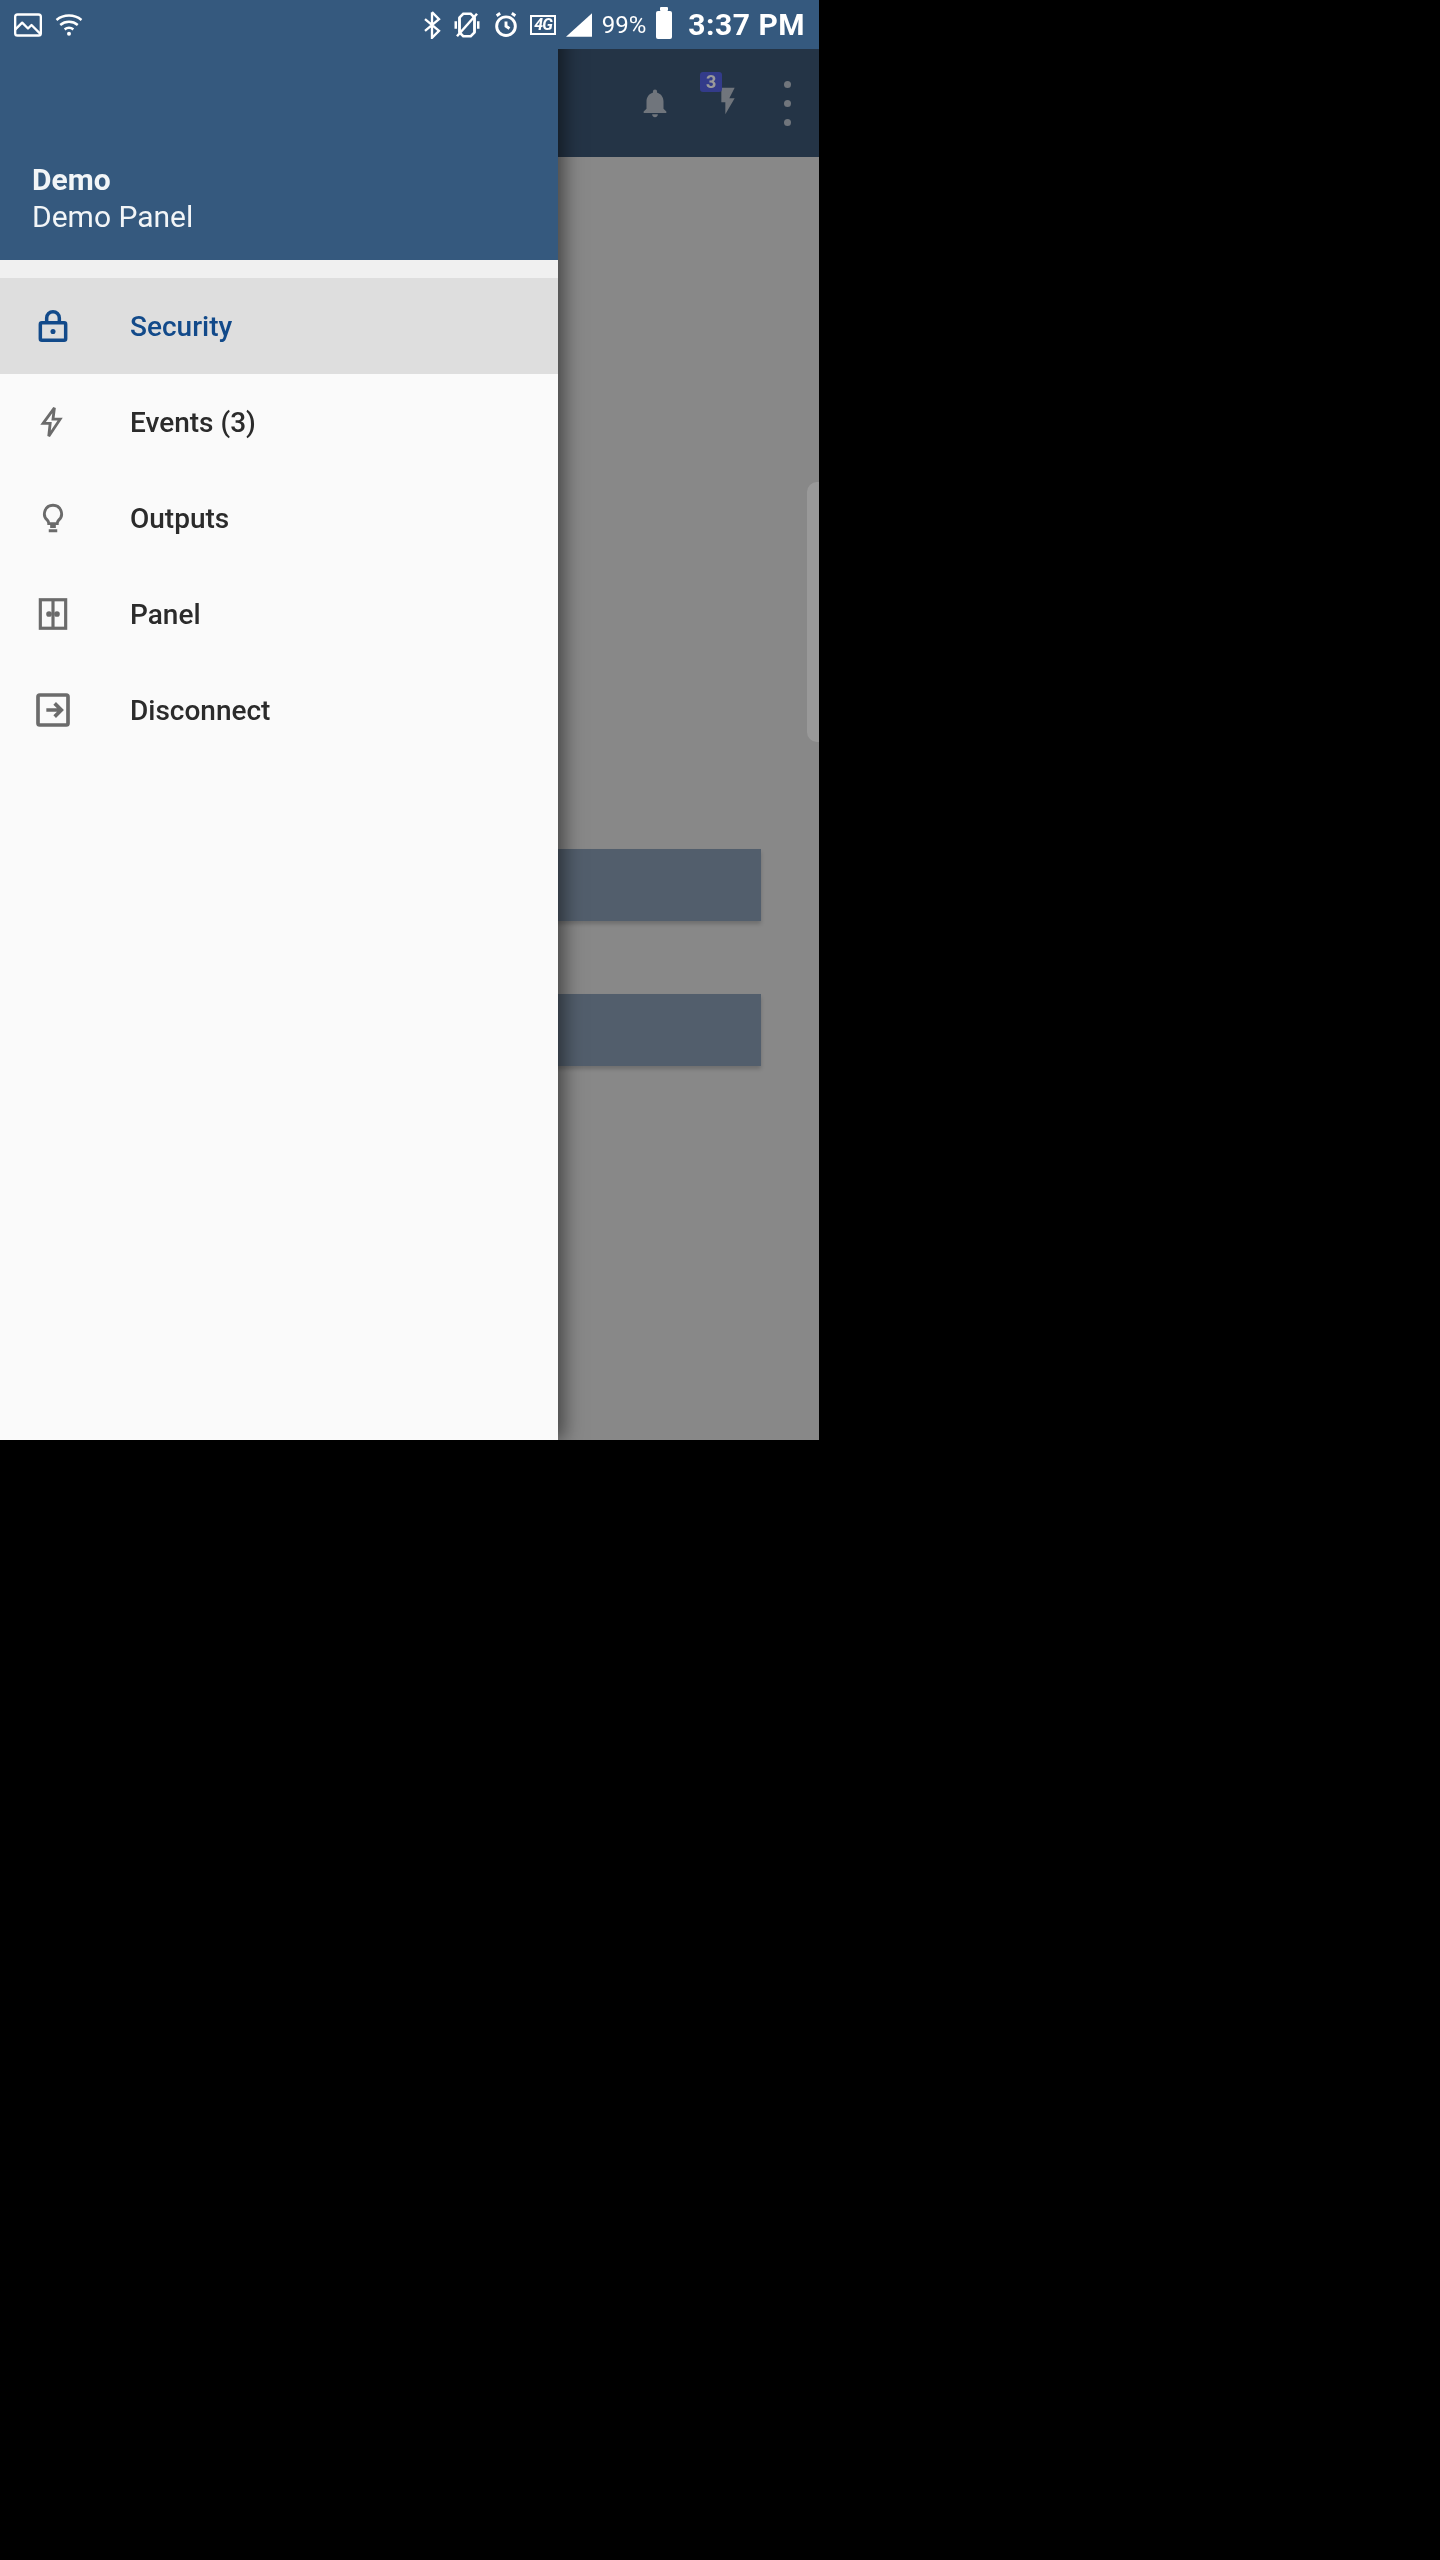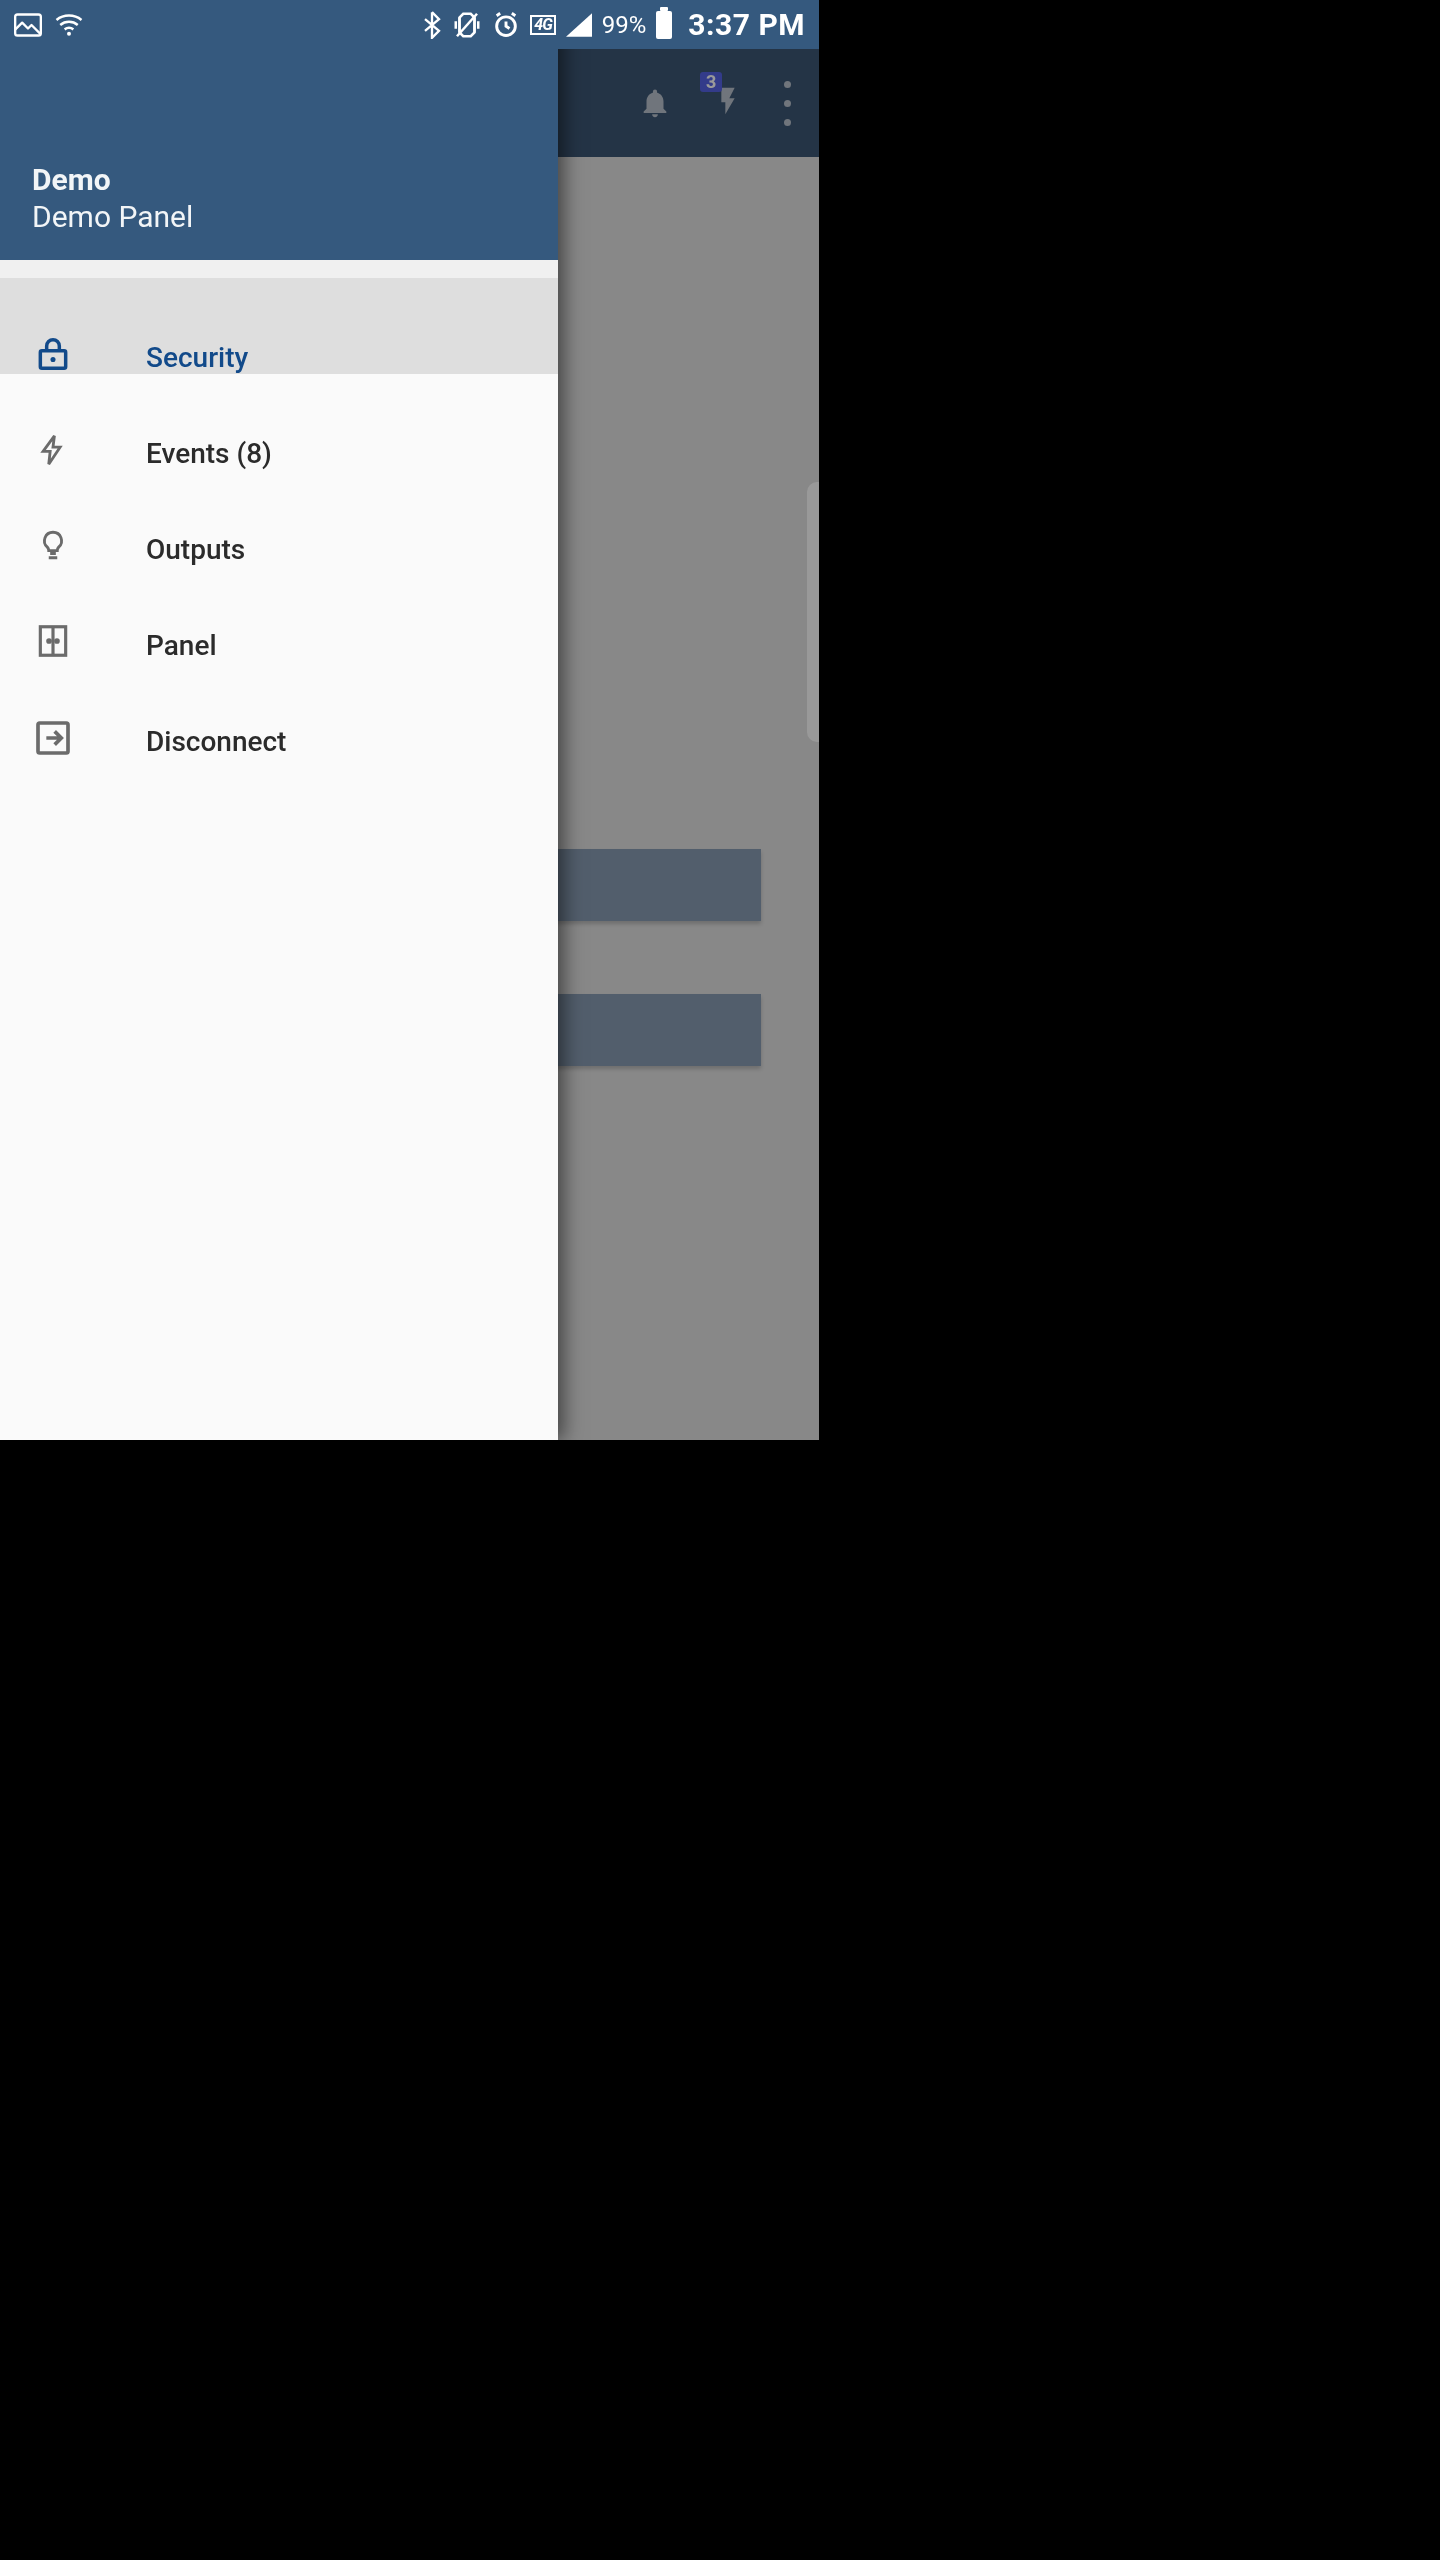--- a/index.html
+++ b/index.html
@@ -140,24 +140,24 @@
   .drawer-gap {
     background: #f0f0f0;
     height: 18px;
   }
   .drawer-list {
     flex: 1;
     background: #fafafa;
   }
   .nav-item {
     display: flex;
-    align-items: flex-end;
+    align-items: center;
     height: 96px;
     padding-left: 32px;
-    gap: 72px;
+    gap: 56px;
     color: #2b2b2b;
     font-size: 28px;
     font-weight: 500;
   }
   .nav-item.active {
     background: #dedede;
     color: #124a8a;
   }
   .nav-item .icon {
     width: 42px;
@@ -218,21 +218,21 @@
         </span>
         <span>Security</span>
       </div>
 
       <div class="nav-item">
         <span class="icon">
           <svg width="34" height="40" viewBox="0 0 24 24" fill="none" stroke="currentColor" stroke-width="2">
               <path d="M13 2 5 13h5l-1 9 8-12h-5l1-8z"></path>
             </svg>
         </span>
-        <span>Events (8)</span>
+        <span>Events (3)</span>
       </div>
 
       <div class="nav-item">
         <span class="icon">
           <svg width="34" height="42" viewBox="0 0 24 24" fill="none" stroke="currentColor" stroke-width="2">
               <path d="M9 21h6M10 18h4M12 3a6 6 0 0 0-4 10.5c.8.8 1 1.5 1 2.5h6c0-1 .2-1.7 1-2.5A6 6 0 0 0 12 3z"></path>
             </svg>
         </span>
         <span>Outputs</span>
       </div>

